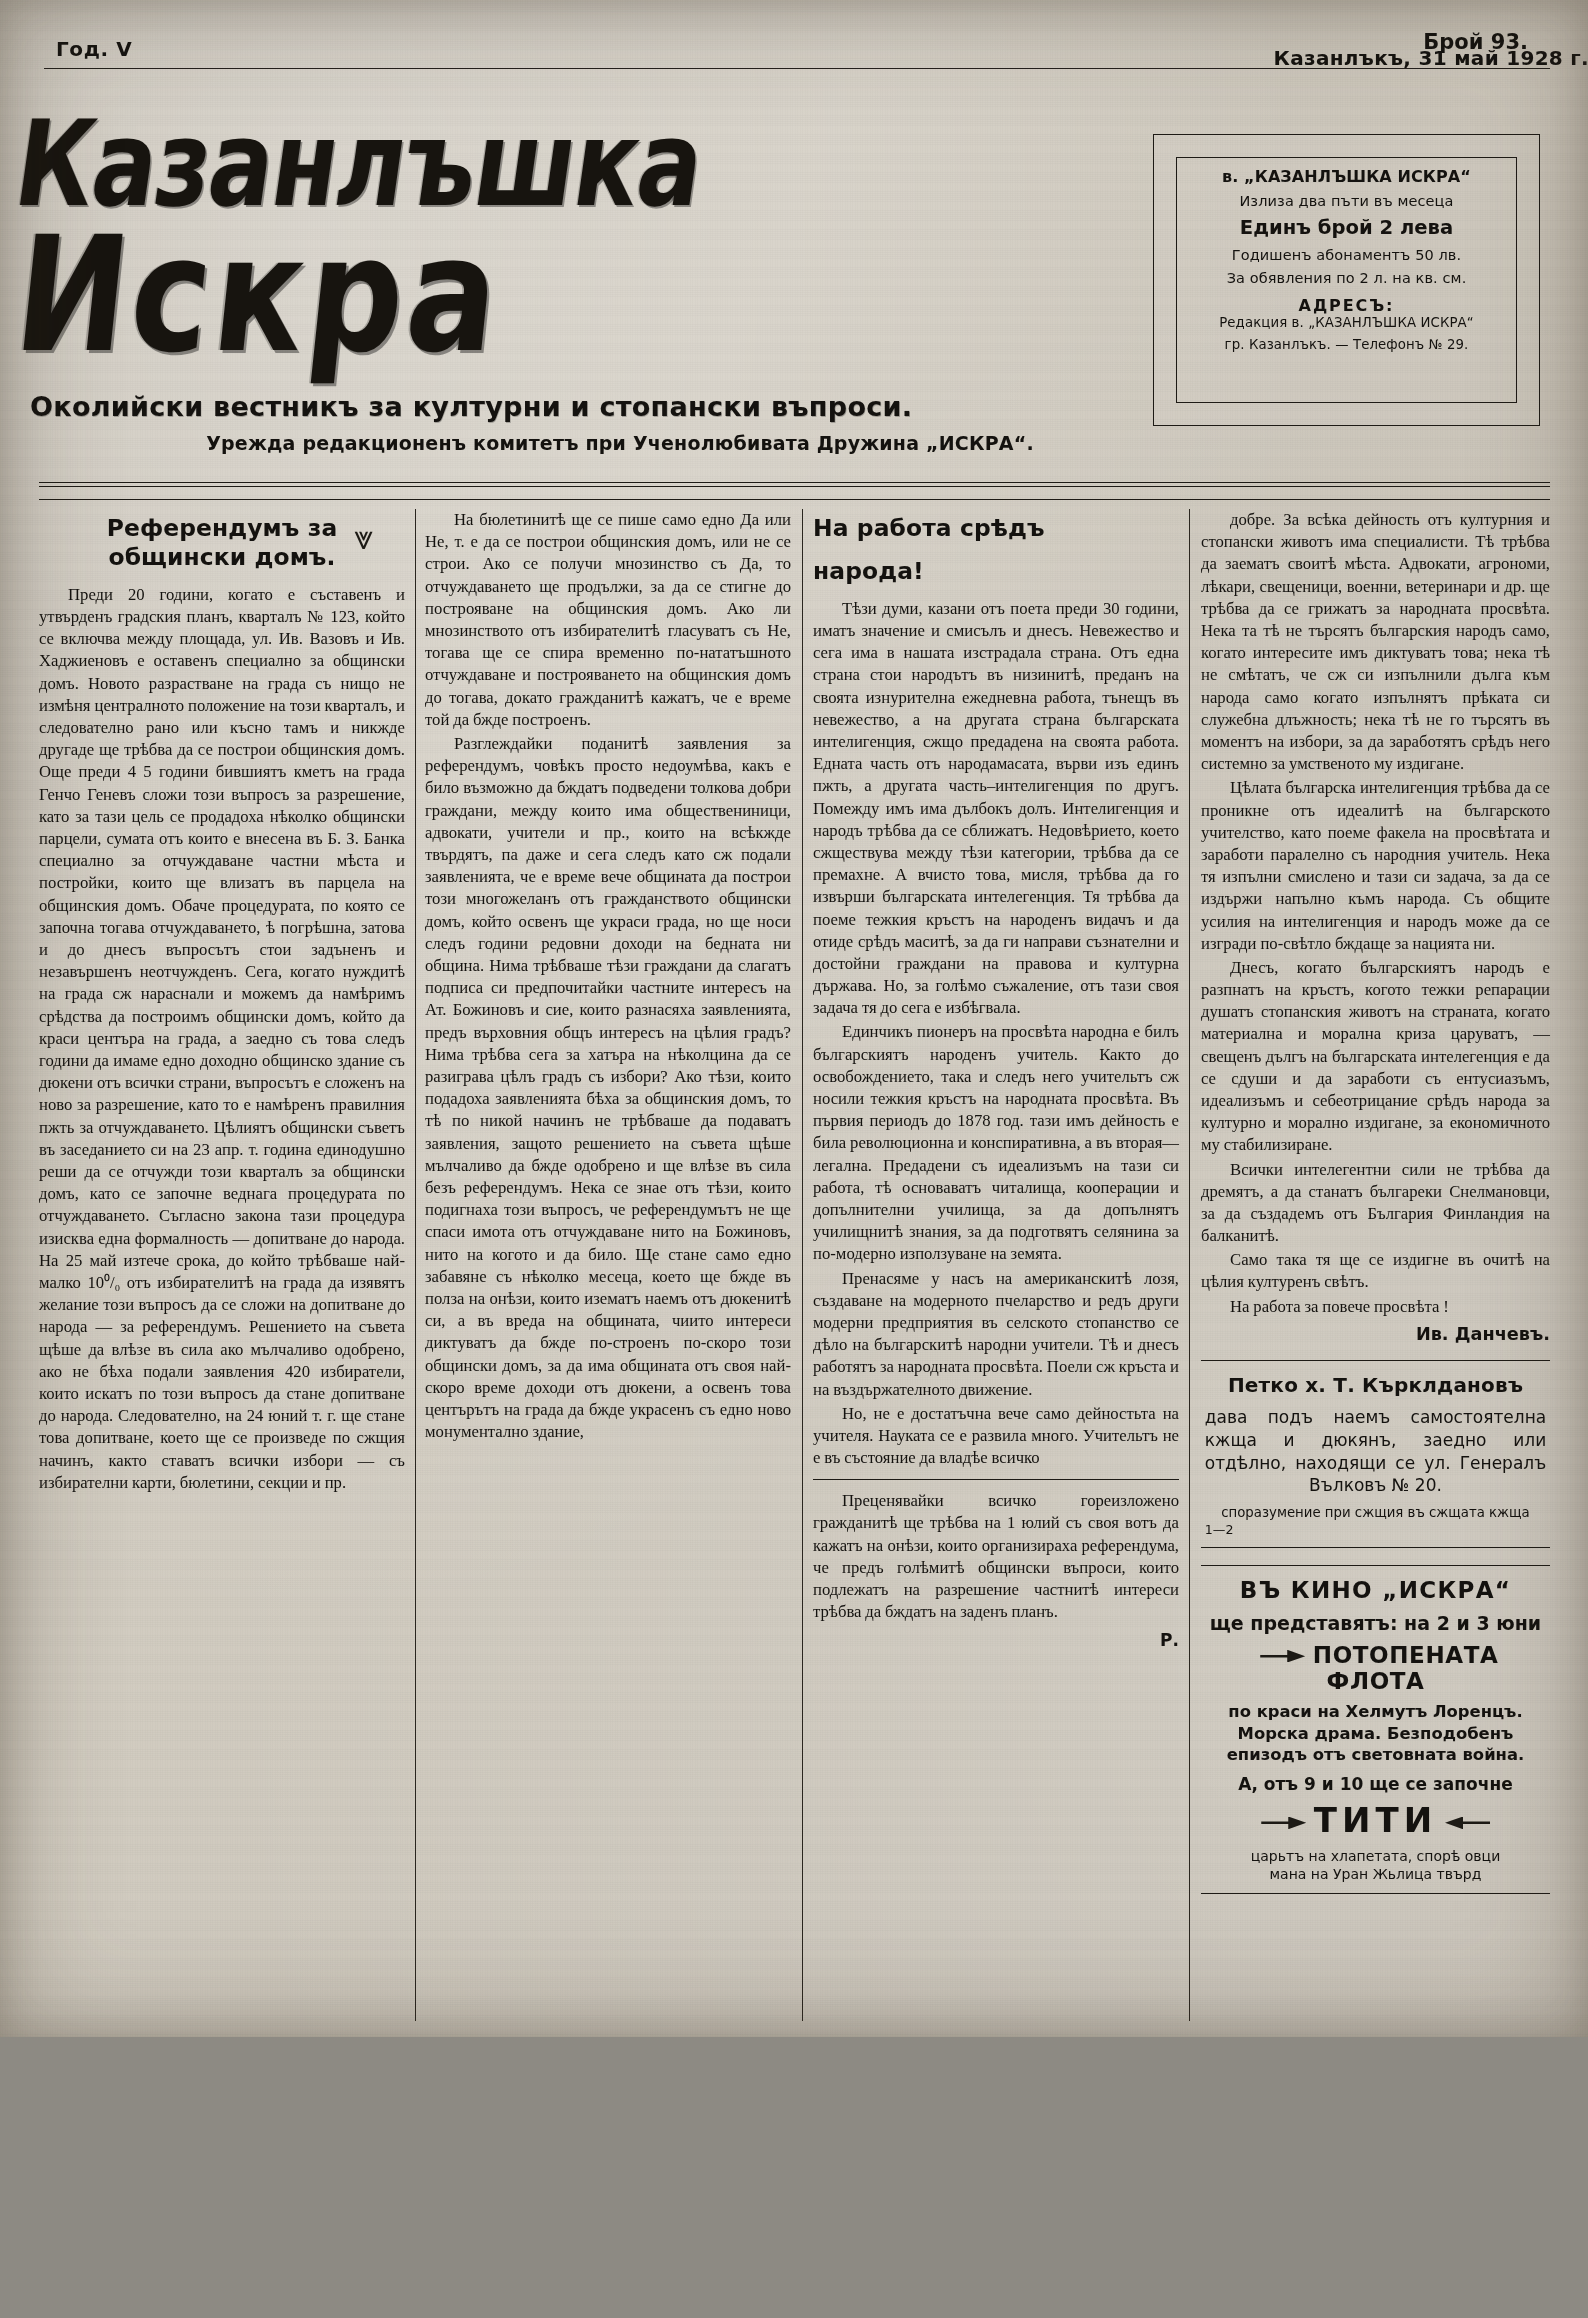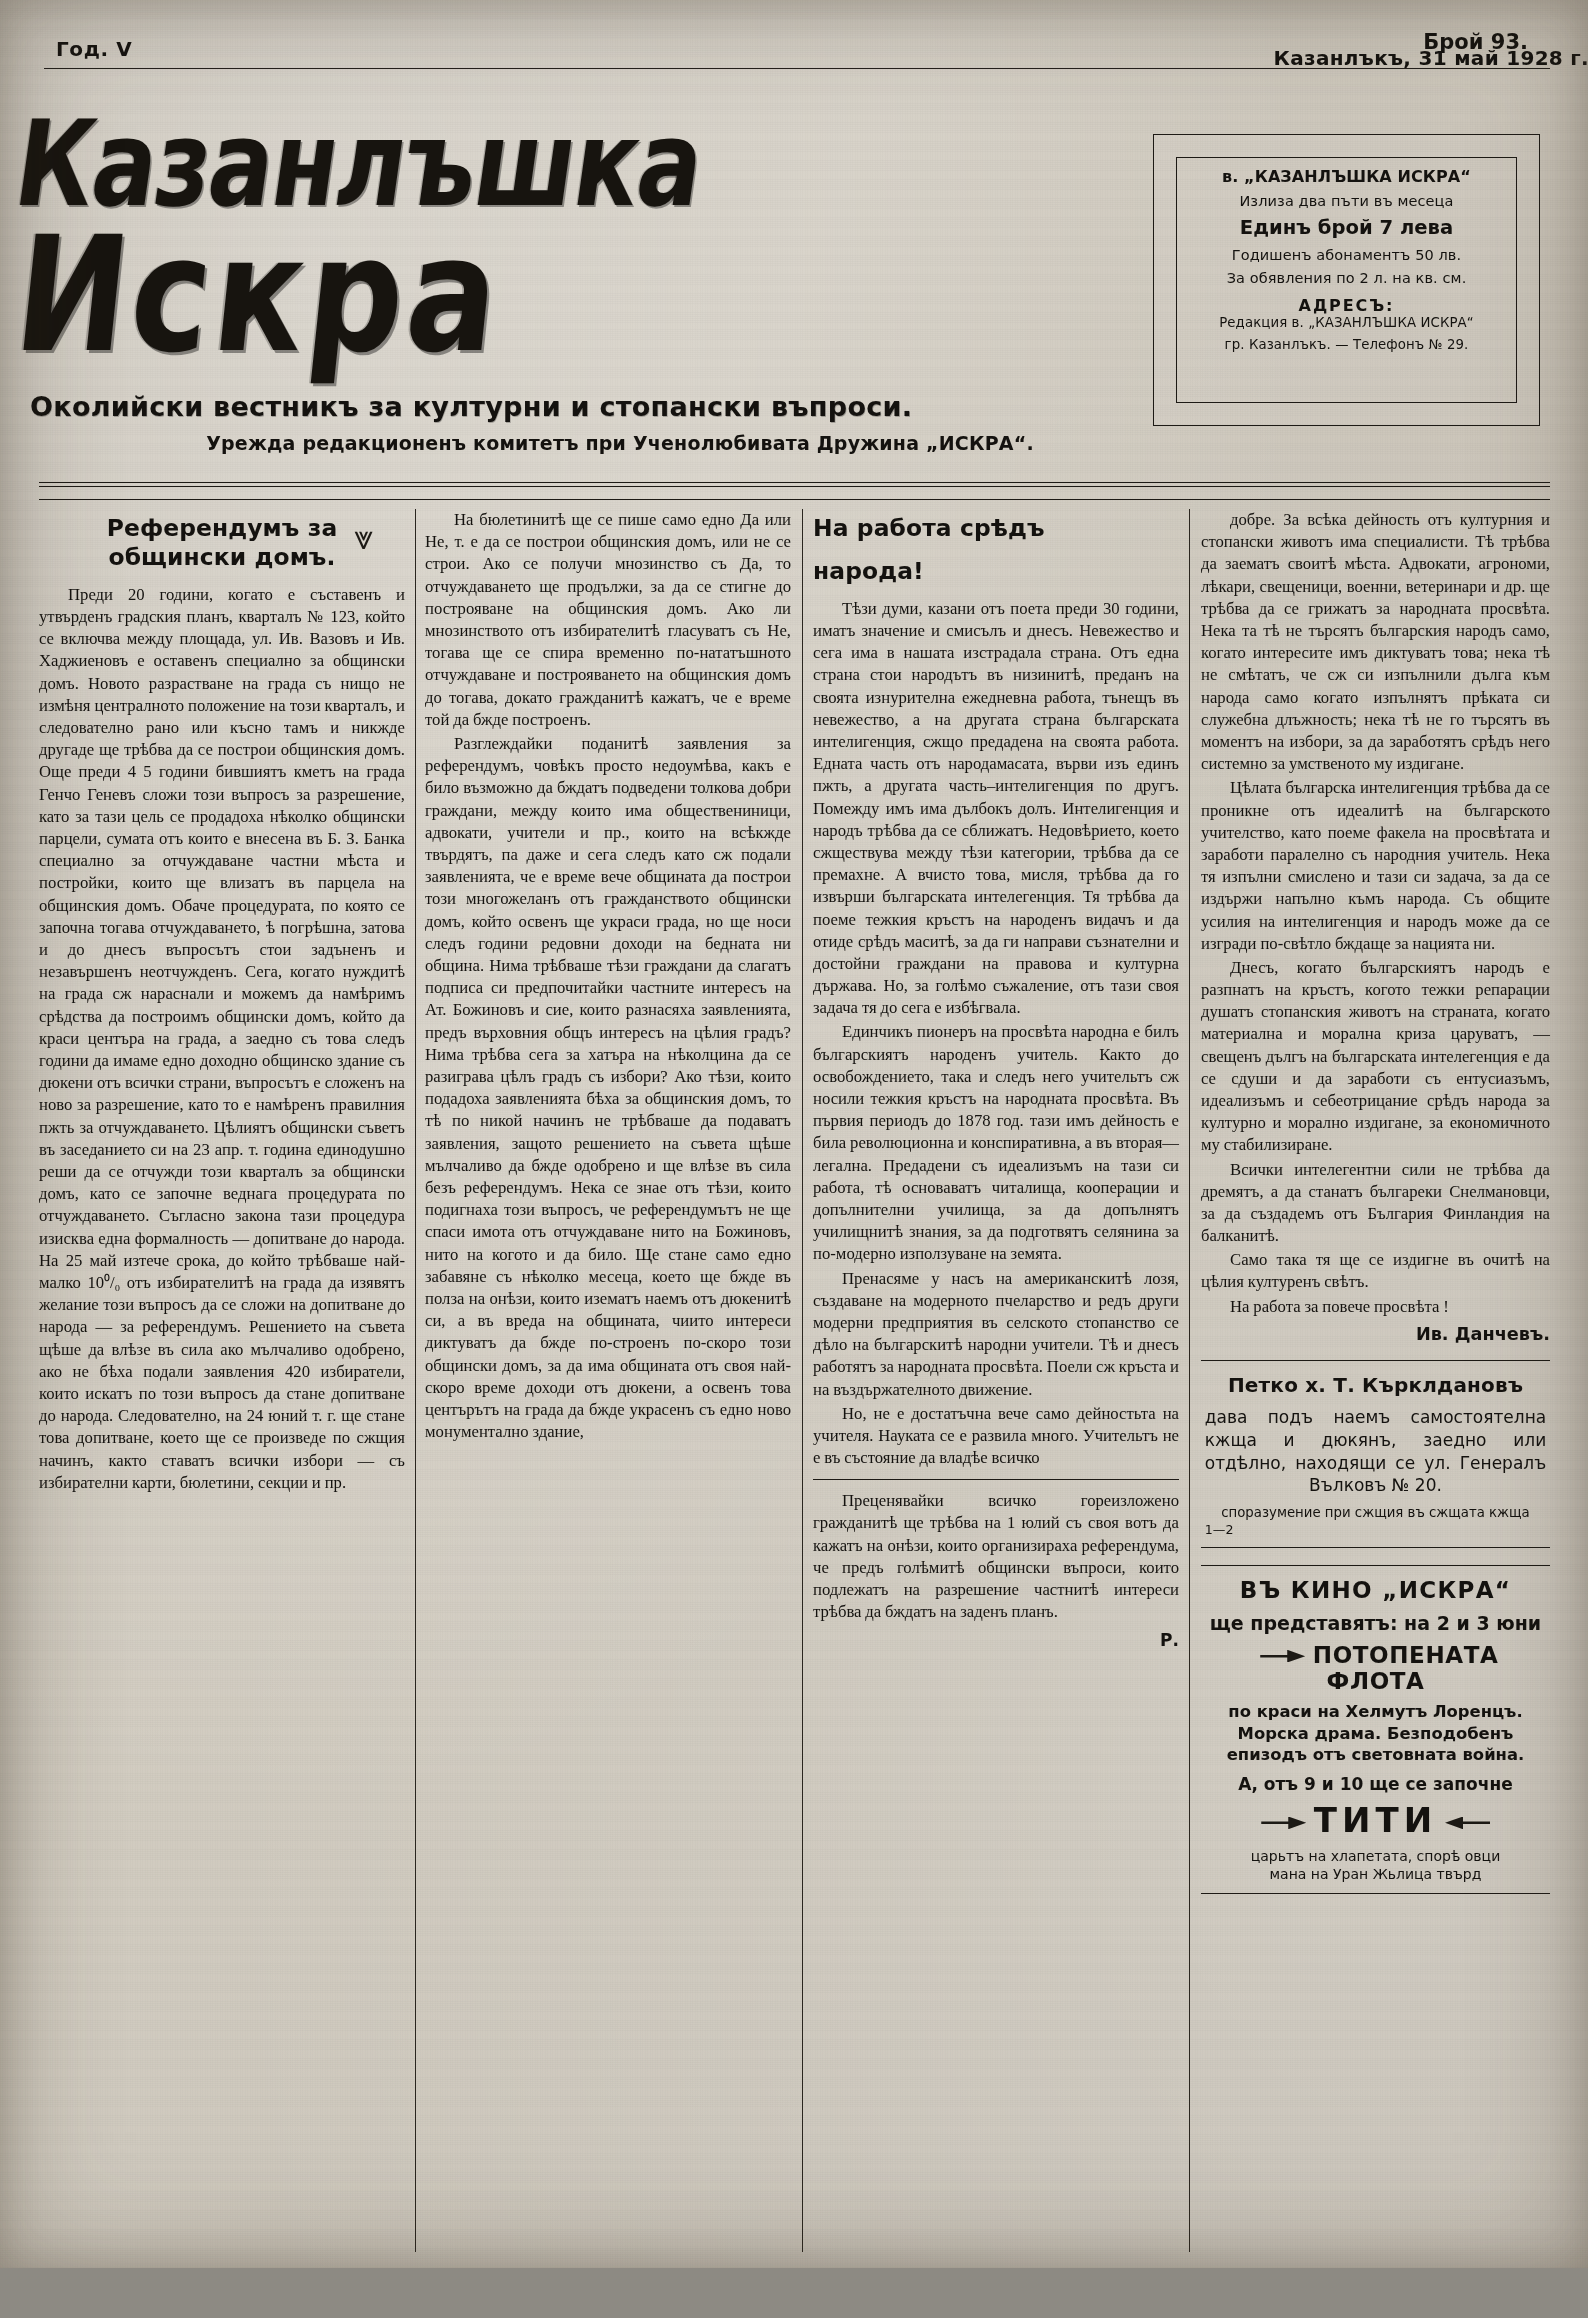--- a/index.html
+++ b/index.html
@@ -1,18 +1,18 @@
 <!DOCTYPE html>
 <html style="font-size:10px"><head>
 <meta charset="utf-8">
 <style>
   html,body{margin:0;padding:0;background:#8d8a83;}
   body{font-family:"Liberation Serif", serif;}
   .page{
-    width:1589px;height:2268px;position:relative;
+    width:1589px;height:2037px;position:relative;
     background:#cfc9bd;
     background-image:
       radial-gradient(ellipse at 20% 12%, rgba(255,255,255,0.30), rgba(255,255,255,0) 55%),
       radial-gradient(ellipse at 85% 80%, rgba(255,255,255,0.20), rgba(255,255,255,0) 60%),
       linear-gradient(115deg, rgba(120,110,95,0.13), rgba(255,255,255,0.06) 35%, rgba(120,110,95,0.16) 100%);
     overflow:hidden;
     color:#14120f;
   }
   .paper-noise{
     position:absolute;inset:0;pointer-events:none;
@@ -155,21 +155,21 @@
       <div class="l2">Искра</div>
     </div>
 
     <div class="subtitle1">Околийски вестникъ  за  културни  и  стопански  въпроси.</div>
     <div class="subtitle2">Урежда редакционенъ комитетъ при Ученолюбивата Дружина „ИСКРА“.</div>
 
     <div class="mast-box">
       <div class="inner">
         <div class="r">в. „КАЗАНЛЪШКА ИСКРА“</div>
         <div class="r small">Излиза два пъти въ месеца</div>
-        <div class="big">Единъ брой 7 лева</div>
+        <div class="big">Единъ брой 2 лева</div>
         <div class="r small">Годишенъ абонаментъ 50 лв.</div>
         <div class="r small">За обявления по 2 л. на кв. см.</div>
         <div class="addr">АДРЕСЪ:</div>
         <div class="r tiny">Редакция в. „КАЗАНЛЪШКА ИСКРА“</div>
         <div class="r tiny">гр. Казанлъкъ. — Телефонъ № 29.</div>
       </div>
     </div>
 
     <div class="rule-double" id="rule1"></div>
     <div class="rule-double" id="rule2"></div>

